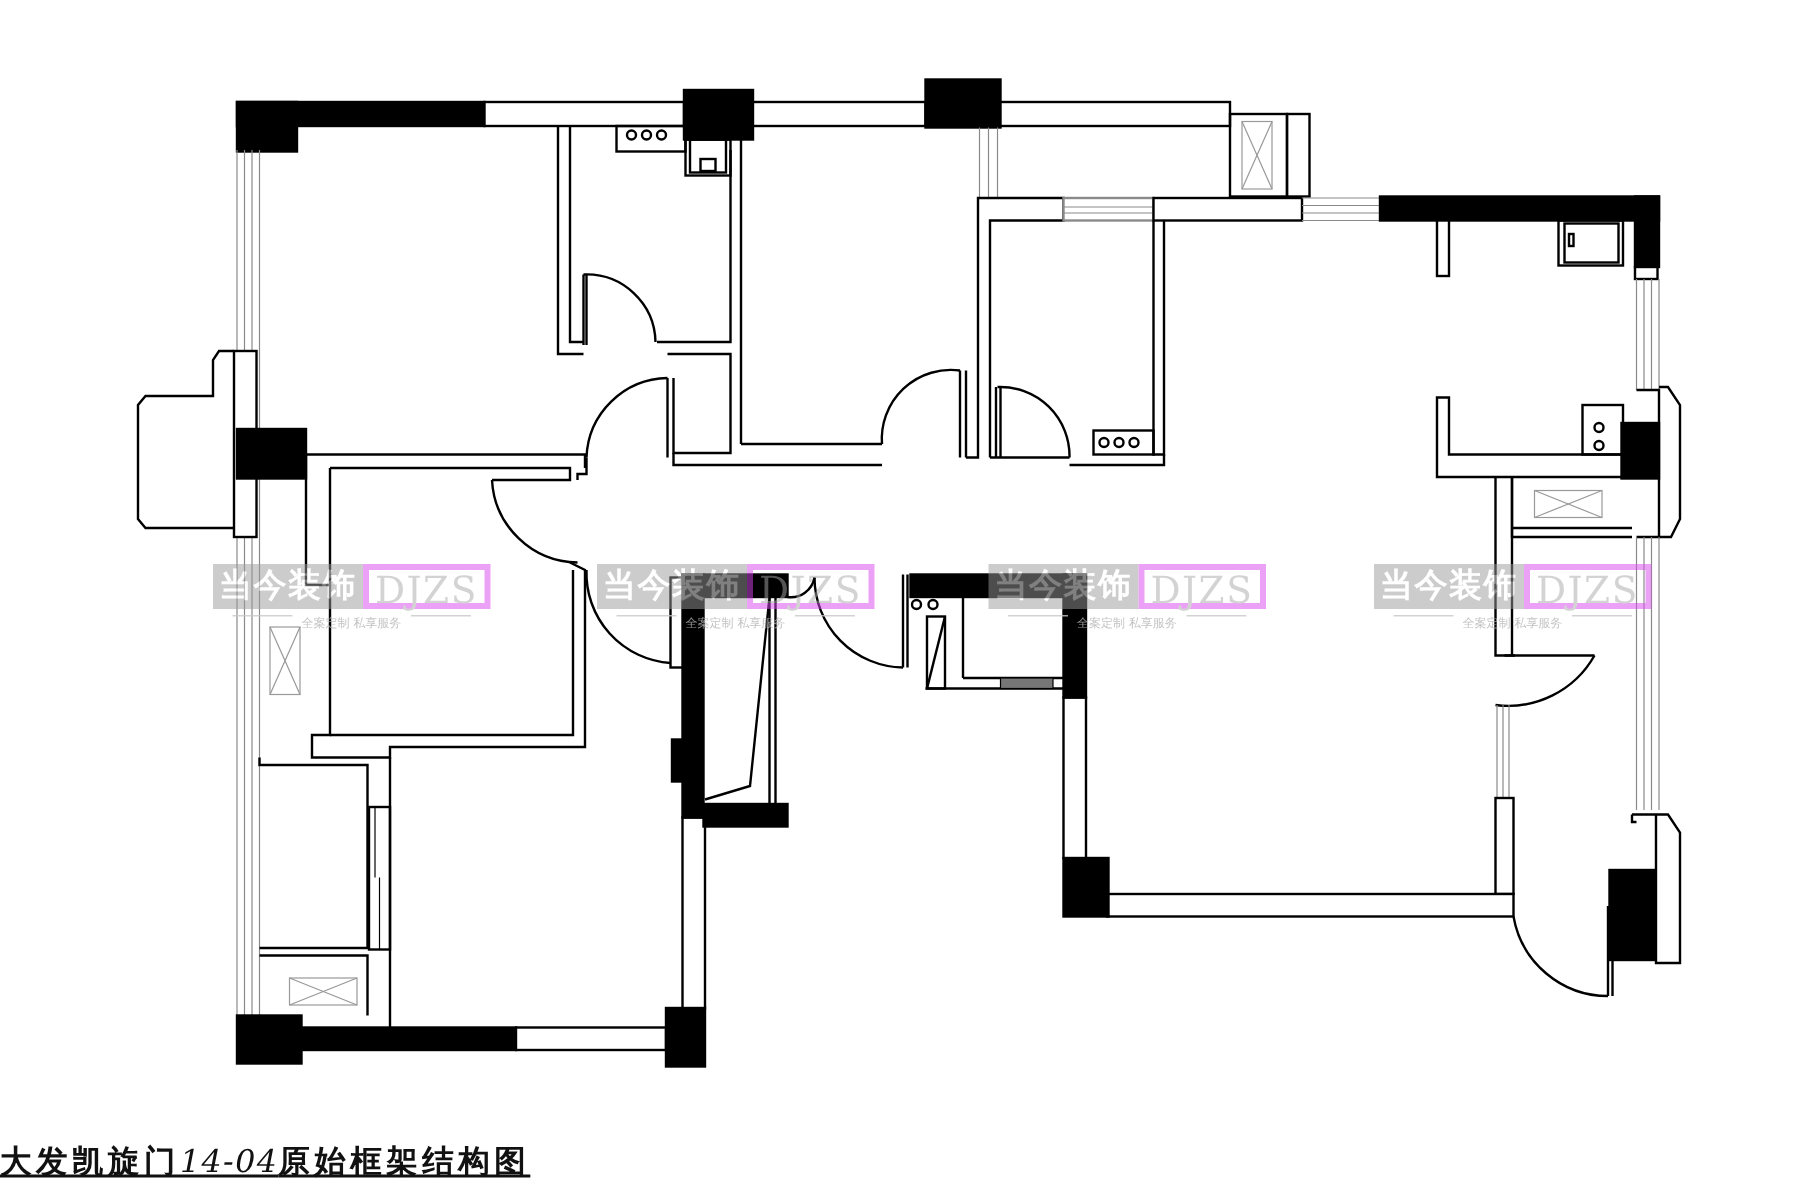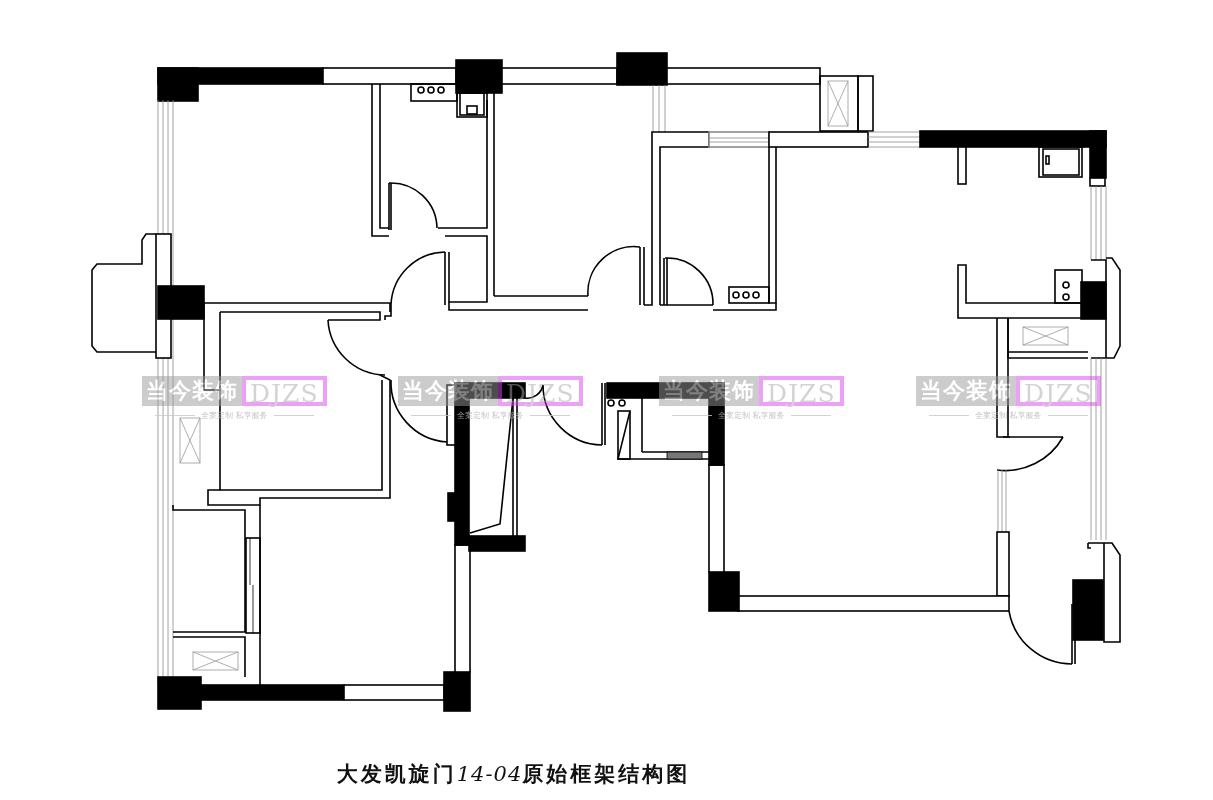--- a/index.html
+++ b/index.html
@@ -2,23 +2,23 @@
 <html><head>
   <meta charset="utf-8">
   <style>
     html, body { margin: 0; padding: 0; background: #ffffff; }
     body { width: 1213px; height: 800px; position: relative; overflow: hidden; font-family: "DejaVu Sans", sans-serif; }
     #plan { position: absolute; left: 0; top: 0; }
     .wm { position: absolute; display: flex; flex-direction: column; align-items: center; pointer-events: none; }
     .wm-main { display: flex; align-items: stretch; height: 30px; opacity: 0.5; }
     .wm-cn { background: #9a9a9a; color: #ffffff; font-family: "DejaVu Sans", sans-serif; font-weight: bold; font-size: 22px; line-height: 30px; padding: 0 4px; letter-spacing: 1px; }
     .wm-en { border: 4px solid #d946ef; color: #a8a8a8; font-family: "DejaVu Serif", serif; font-size: 25px; line-height: 28px; padding: 0 4px; letter-spacing: 1px; }
-    .wm-sub { display: flex; align-items: center; gap: 6px; margin-top: 4px; color: #b5b5b5; font-size: 8px; opacity: 0.8; }
+    .wm-sub { display: flex; gap: 6px; margin-top: 4px; color: #b5b5b5; font-size: 8px; opacity: 0.8; }
     .wm-sub .line { width: 40px; height: 1px; background: #c8c8c8; }
-    .caption { position: absolute; left: 0; width: 1027px; top: 760px; text-align: center; font-family: "DejaVu Serif", serif; font-weight: bold; font-size: 21px; letter-spacing: 3px; color: #111; }
+    .caption { position: absolute; left: 0; width: 1027px; top: 760px; font-family: "DejaVu Serif", serif; font-weight: bold; font-size: 21px; letter-spacing: 3px; color: #111; text-decoration: underline; }
     .caption .num { font-style: italic; font-weight: normal; letter-spacing: 1px; }
   </style>
 </head>
 <body>
 
 <svg id="plan" width="1213" height="800" viewBox="0 0 1213 800" xmlns="http://www.w3.org/2000/svg">
   <g fill="none" stroke="#000" stroke-width="1.6">
 
     <g>
       <rect x="158" y="68" width="165" height="16" fill="#000"></rect>

